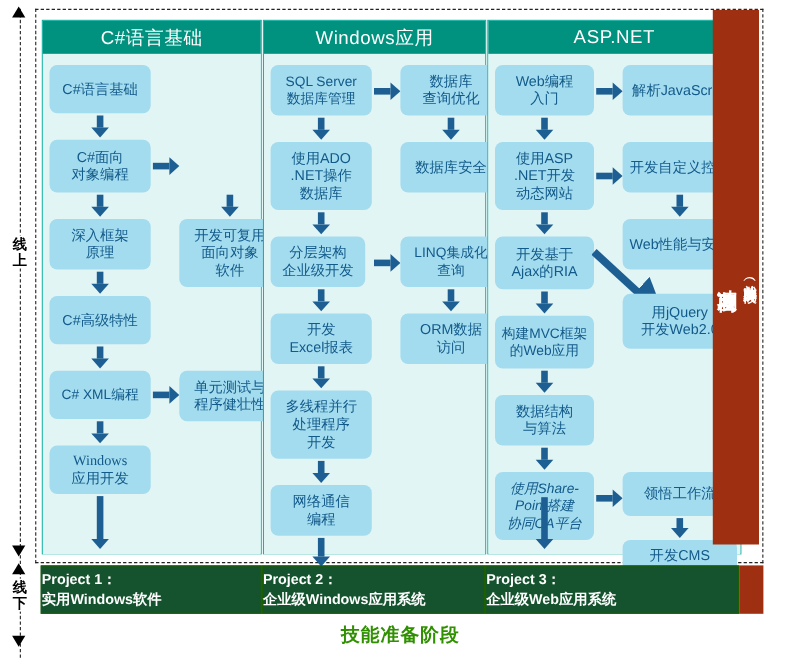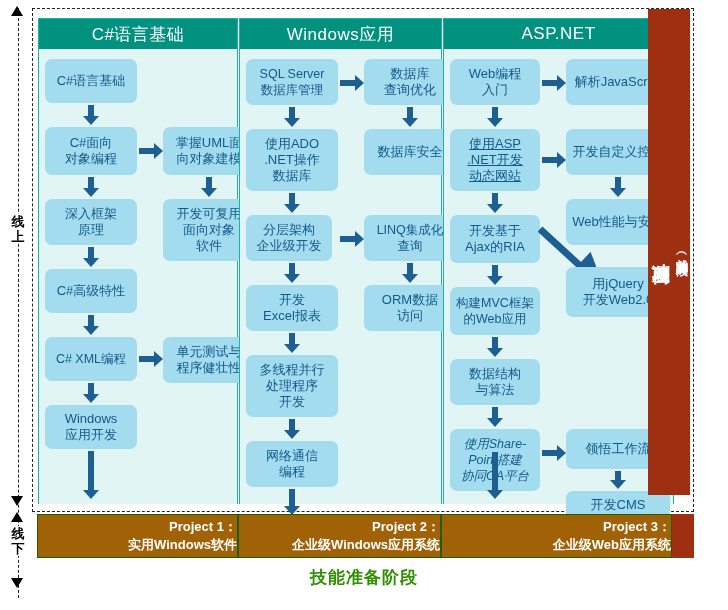--- a/index.html
+++ b/index.html
@@ -189,30 +189,30 @@
     font-weight: bold;
     letter-spacing: 1px;
     line-height: 16px;
   }
 
   
   .proj {
     position: absolute;
     top: 514px;
     height: 44px;
-    background: #a16207;
+    background: #14532d;
     border: 1px solid #1d5e00;
     box-sizing: border-box;
     color: #ffffff;
     font-size: 13px;
     font-weight: bold;
     line-height: 18px;
     display: flex;
     flex-direction: column;
-    align-items: flex-end;
+    align-items: flex-start;
     justify-content: center;
     text-align: center;
   }
   #proj1 { left: 37px;  width: 201px; }
   #proj2 { left: 238px; width: 203px; }
   #proj3 { left: 441px; width: 231px; }
 
   .proj-red {
     position: absolute;
     left: 672px;
@@ -286,29 +286,27 @@
         <div class="node tight" style="left:6px; top:288px; width:92px; height:44px;">C# XML编程</div>
         <div class="arrow-down" style="left:44px; top:334px; height:20px;">
           <div class="stem" style="height:11px;"></div>
             <div class="head" style="top:11px;"></div>
         </div>
         <div class="arrow-right" style="left:100px; top:302px; width:24px;">
           <div class="stem" style="width:15px;"></div>
             <div class="head" style="left:15px;"></div>
         </div>
 
-        <div class="node" style="left:6px; top:356px; width:92px; height:44px;">Windows
+        <div class="node" style="left:6px; top:356px; width:92px; height:44px;font-family:Liberation Serif, serif;">Windows
 应用开发</div>
         <div class="arrow-down" style="left:44px; top:402px; height:48px;">
           <div class="stem" style="height:39px;"></div>
             <div class="head" style="top:39px;"></div>
         </div>
 
-        <div class="node" style="left:124px; top:78px; width:92px; height:48px;">掌握UML面
-向对象建模</div>
         <div class="arrow-down" style="left:162px; top:128px; height:20px;">
           <div class="stem" style="height:11px;"></div>
             <div class="head" style="top:11px;"></div>
         </div>
 
         <div class="node" style="left:124px; top:150px; width:92px; height:62px;">开发可复用
 面向对象
 软件</div>
 
         <div class="node" style="left:124px; top:288px; width:92px; height:46px;">单元测试与
@@ -401,21 +399,21 @@
 入门</div>
         <div class="arrow-down" style="left:43px; top:58px; height:20px;">
           <div class="stem" style="height:11px;"></div>
             <div class="head" style="top:11px;"></div>
         </div>
         <div class="arrow-right" style="left:98px; top:26px; width:24px;">
           <div class="stem" style="width:15px;"></div>
             <div class="head" style="left:15px;"></div>
         </div>
 
-        <div class="node" style="left:6px; top:80px; width:90px; height:62px;text-decoration:underline;">使用ASP
+        <div class="node" style="left:6px; top:80px; width:90px; height:62px;">使用ASP
 .NET开发
 动态网站</div>
         <div class="arrow-down" style="left:43px; top:144px; height:20px;">
           <div class="stem" style="height:11px;"></div>
             <div class="head" style="top:11px;"></div>
         </div>
         <div class="arrow-right" style="left:98px; top:103px; width:24px;">
           <div class="stem" style="width:15px;"></div>
             <div class="head" style="left:15px;"></div>
         </div>

